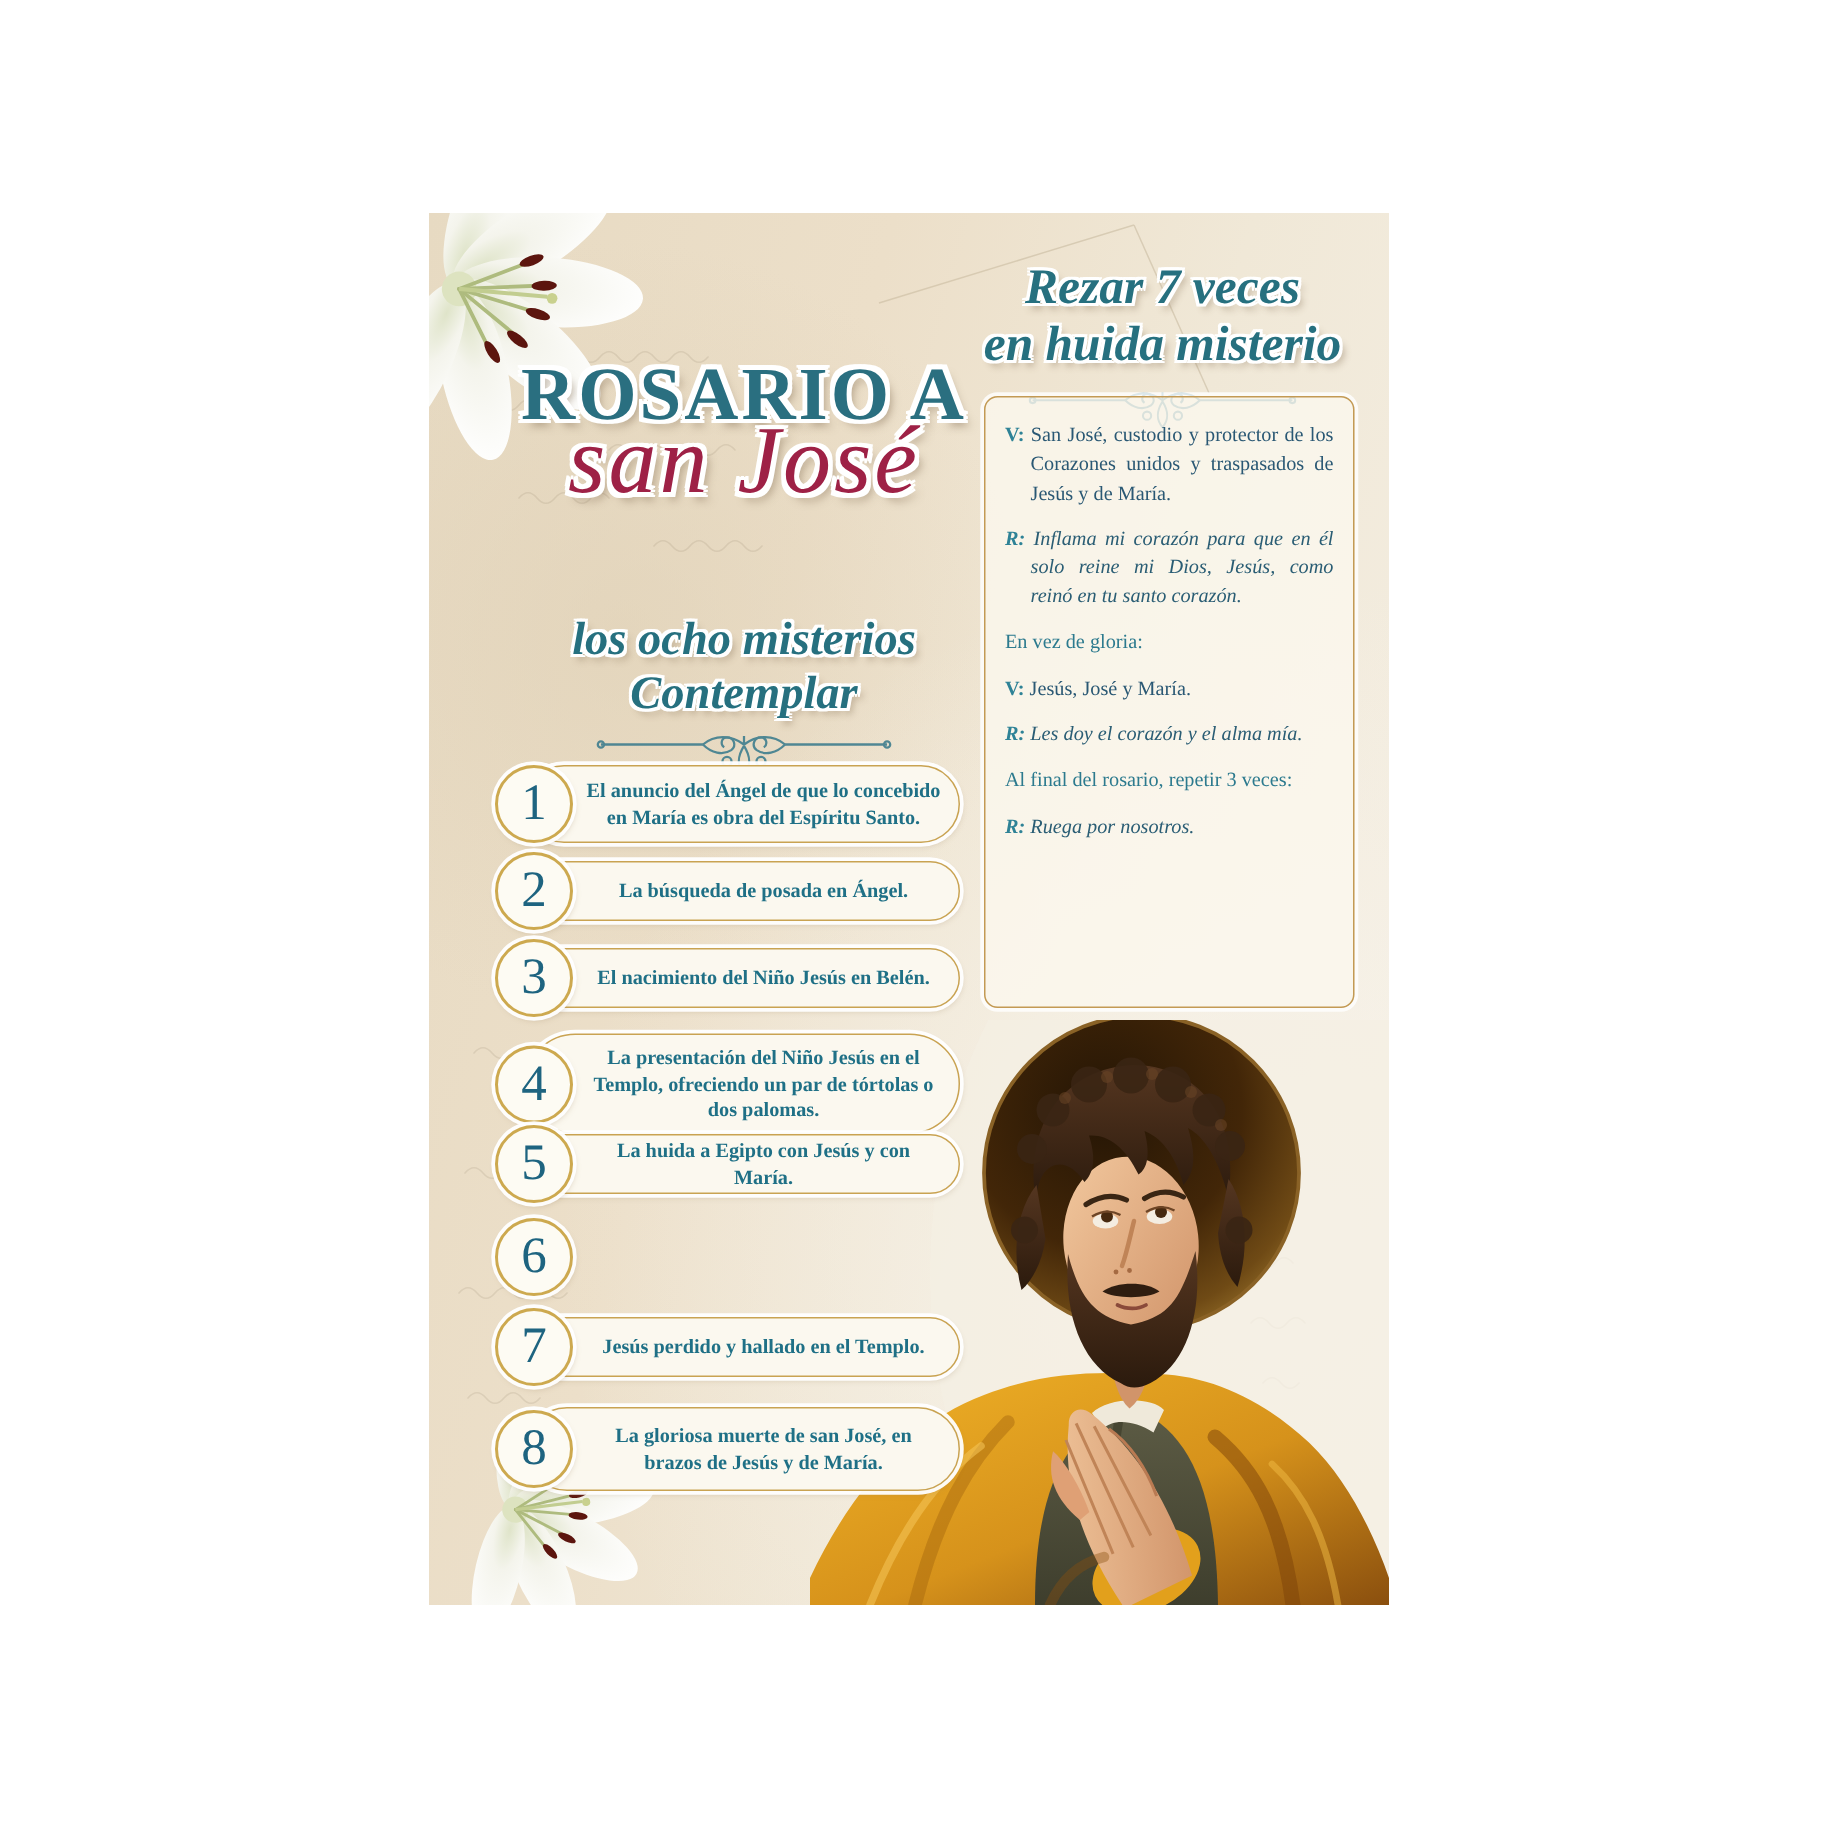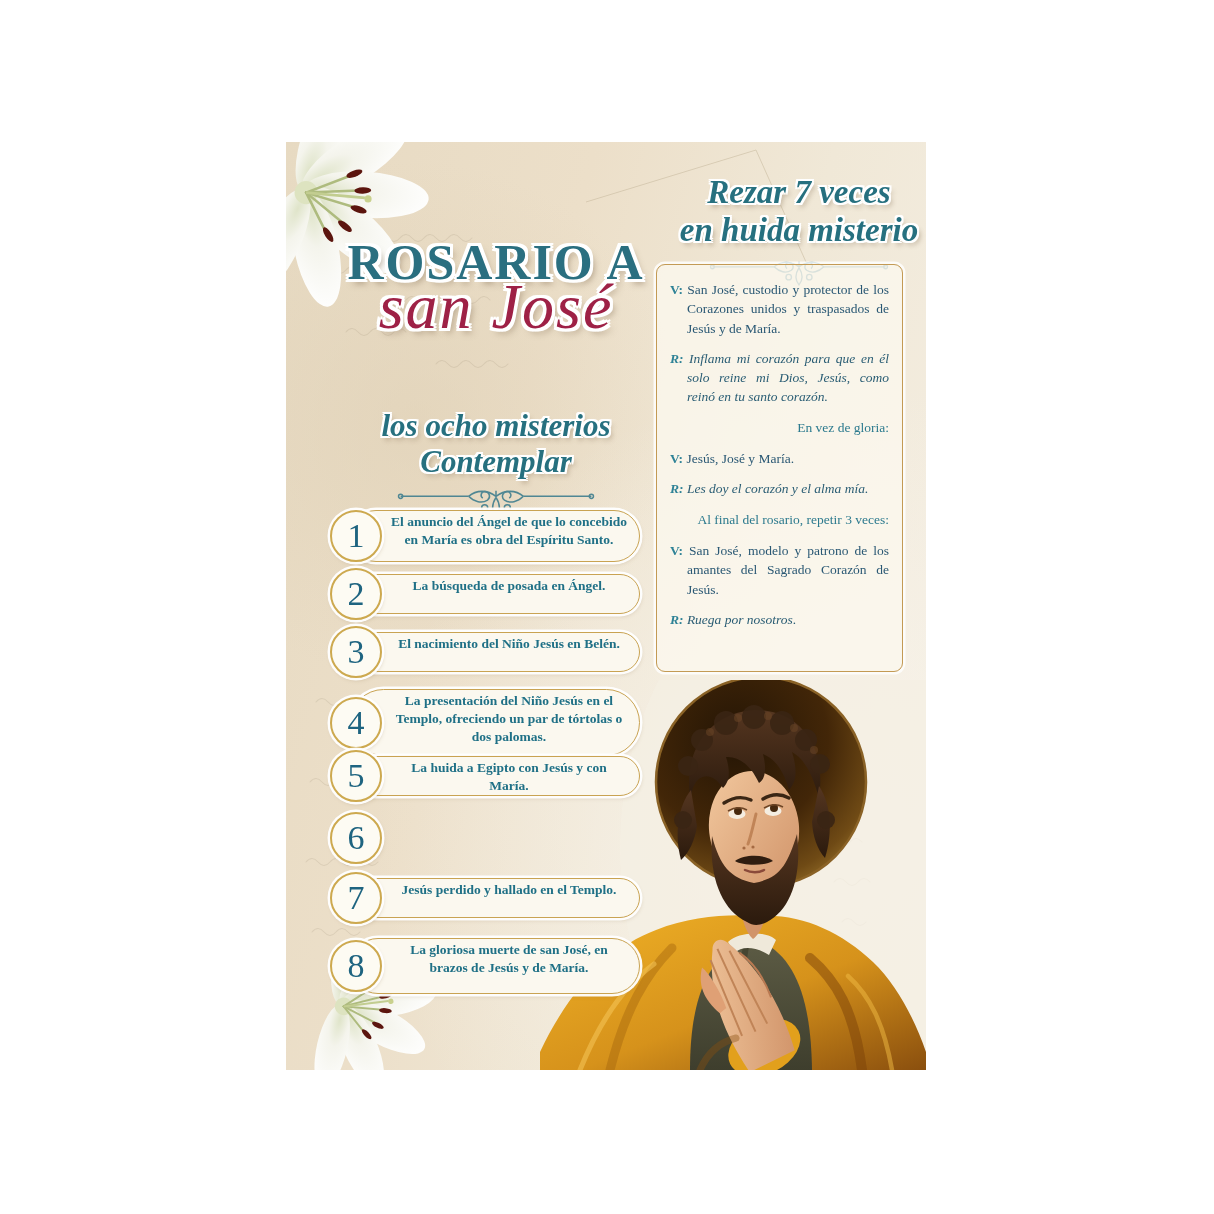--- a/index.html
+++ b/index.html
@@ -23,45 +23,45 @@
 
   .title-block{position:absolute;left:14px;top:94px;width:392px;text-align:center;z-index:2;}
   .title-main{font-size:50px;letter-spacing:2px;color:#2a6f80;font-weight:bold;line-height:1.05;}
   .title-script{font-size:64px;font-style:italic;font-weight:normal;letter-spacing:2px;
                 color:#9e2146;margin-top:-14px;line-height:1.0;}
 
   .contemplar{position:absolute;left:14px;top:266px;width:392px;text-align:center;z-index:2;}
   .sub-head{font-size:31px;font-style:italic;font-weight:bold;color:#26707f;line-height:1.15;}
   .flourish{margin:6px auto 0 auto;}
 
-  .rezar{position:absolute;left:388px;top:32px;width:250px;text-align:center;z-index:2;}
+  .rezar{position:absolute;left:364px;top:32px;width:250px;text-align:center;z-index:2;}
   .rezar .sub-head{font-size:33px;}
 
   .mystery{position:absolute;left:44px;width:310px;z-index:4;}
   .pill{position:absolute;left:20px;width:290px;top:2px;bottom:2px;box-sizing:border-box;
         background:#fbf8ef;border:1.5px solid #c9a352;border-radius:999px;
         box-shadow:0 0 0 2.5px rgba(255,255,255,.95), 1px 2px 4px rgba(148,122,86,.3);
-        display:flex;align-items:flex-start;justify-content:center;
+        display:flex;align-items:center;justify-content:center;
         padding:2px 12px 2px 40px;}
   .pill-text{font-size:13.5px;line-height:1.32;color:#1f7086;text-align:center;font-weight:bold;}
   .num-circle{position:absolute;left:0;top:50%;transform:translateY(-50%);
         width:52px;height:52px;border-radius:50%;background:#fdfbf3;box-sizing:border-box;
         border:2px solid #cda94f;z-index:2;
         box-shadow:0 0 0 2.5px rgba(255,255,255,.95), 1px 2px 4px rgba(148,122,86,.35);
         display:flex;align-items:center;justify-content:center;
         font-size:34px;color:#1e6480;}
 
   .prayer-box{position:absolute;left:370px;top:122px;width:247px;height:408px;box-sizing:border-box;
         background:rgba(251,247,238,.8);border:1.5px solid #c39a54;border-radius:9px;
         box-shadow:0 0 0 2.5px rgba(255,255,255,.8);
         padding:15px 13px;z-index:3;}
   .prayer-box p{margin:0 0 11px 0;font-size:13.5px;line-height:1.43;text-align:justify;
         color:#2a5874;padding-left:17px;text-indent:-17px;}
   .prayer-box p.r-line{font-style:italic;color:#2a5d74;}
-  .prayer-box p.intro{color:#2c7a8e;margin-top:8px;margin-bottom:12px;text-align:right;}
+  .prayer-box p.intro{color:#2c7a8e;margin-top:8px;margin-bottom:12px;text-align:left;}
   .vr-label{color:#2e8296;font-weight:bold;}
 
   .saint{position:absolute;left:254px;top:538px;width:386px;height:390px;z-index:2;}
   .lily-top{position:absolute;left:-45px;top:-25px;z-index:2;}
   .lily-bottom{position:absolute;left:-8px;top:800px;z-index:2;transform:rotate(-12deg);}
 </style>
 </head>
 <body>
 
 <div class="canvas">
@@ -261,21 +261,20 @@
       <path d="M160,390 C168,372 180,362 196,358" stroke="#8a4f0e" stroke-width="7" fill="none" opacity="0.4" stroke-linecap="round"></path>
     </svg>
 
     <div class="prayer-box">
       <p class="v-line"><span class="vr-label">V:</span> <span>San José, custodio y protector de los Corazones unidos y traspasados de Jesús y de María.</span></p>
       <p class="r-line"><span class="vr-label">R:</span> <span>Inflama mi corazón para que en él solo reine mi Dios, Jesús, como reinó en tu santo corazón.</span></p>
       <p class="intro">En vez de gloria:</p>
       <p class="v-line"><span class="vr-label">V:</span> <span>Jesús, José y María.</span></p>
       <p class="r-line"><span class="vr-label">R:</span> <span>Les doy el corazón y el alma mía.</span></p>
       <p class="intro">Al final del rosario, repetir 3 veces:</p>
-      <p class="v-line"><span class="vr-label">V:</span> <span>San José, modelo y patrono de los amantes del Sagrado Corazón de Jesús.</span></p>
       <p class="r-line"><span class="vr-label">R:</span> <span>Ruega por nosotros.</span></p>
     </div>
 
     <div class="mystery" style="top:366px;height:56px;">
       <div class="pill">
           <span class="pill-text">El anuncio del Ángel de que lo concebido en María es obra del Espíritu Santo.</span>
         </div>
       <div class="num-circle">1</div>
     </div>
     <div class="mystery" style="top:430px;height:44px;">

